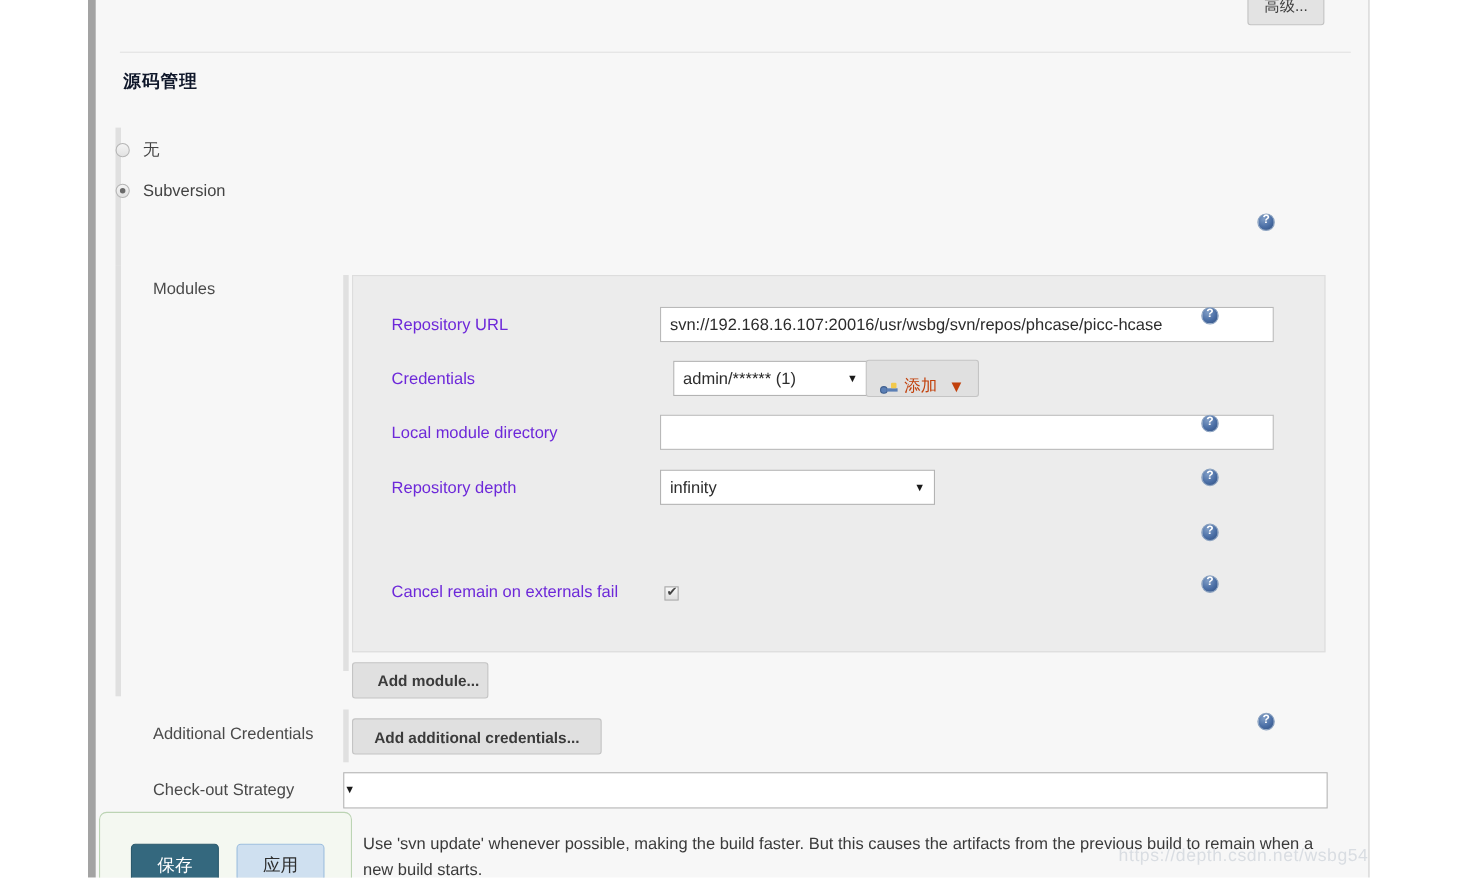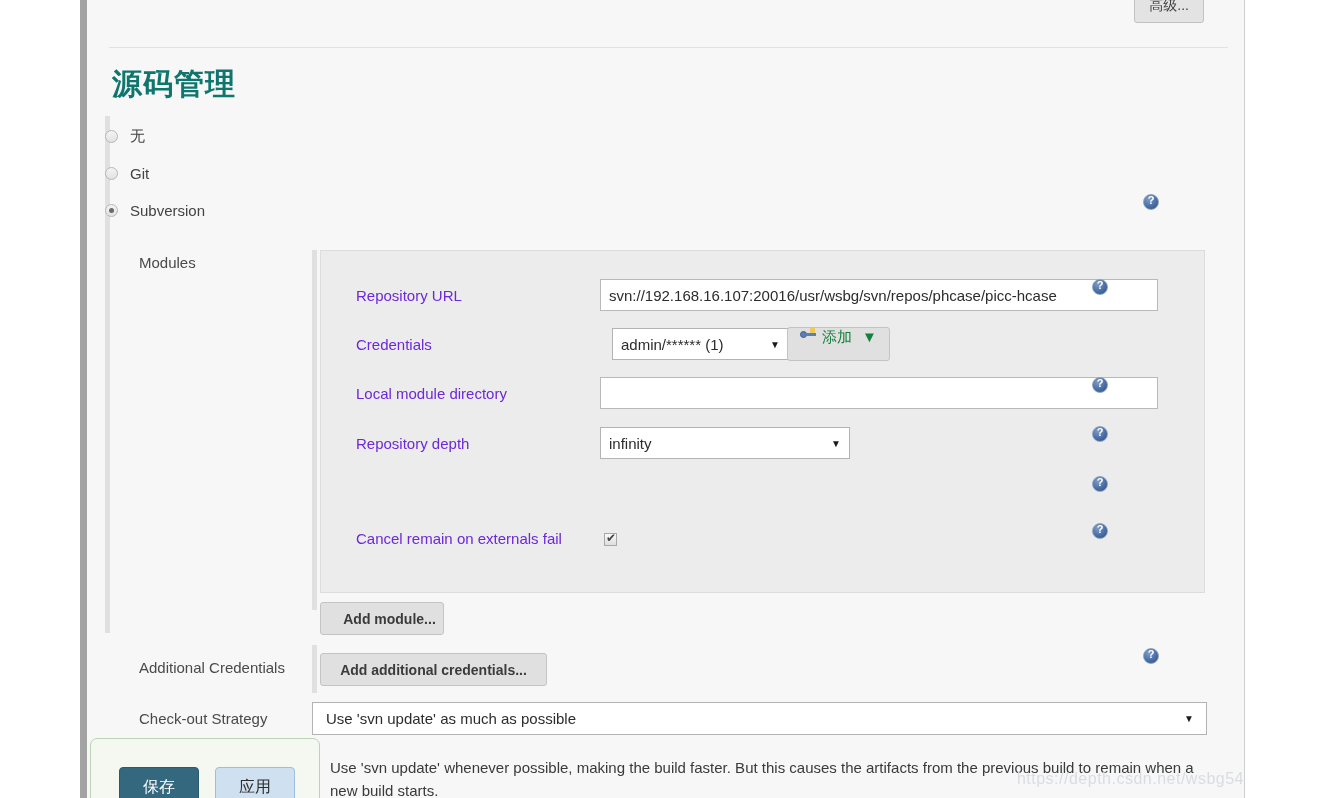--- a/index.html
+++ b/index.html
@@ -57,23 +57,23 @@
     top: 47px;
     width: 1119px;
     height: 1px;
     background: #e2e2e2;
   }
 
   .section-title {
     position: absolute;
     left: 25px;
     top: 64px;
-    font-size: 30px;
+    font-size: 16px;
     font-weight: bold;
-    color: #0f766e;
+    color: #0f172a;
     letter-spacing: 1px;
   }
 
   
   .scm-radios {
     position: absolute;
     left: 18px;
     top: 118px;
     width: 400px;
   }
@@ -249,24 +249,24 @@
     position: absolute;
     left: 693px;
     top: 325px;
     height: 34px;
     padding: 0 12px;
     box-sizing: border-box;
     background: #e0e0e0;
     border: 1px solid #c4c4c4;
     border-radius: 3px;
     font-size: 15px;
-    color: #15803d;
+    color: #c2410c;
     cursor: pointer;
     display: flex;
-    align-items: flex-start;
+    align-items: flex-end;
     gap: 6px;
   }
   .key-icon {
     width: 16px;
     height: 12px;
     position: relative;
     flex: none;
   }
   .key-icon .bow {
     position: absolute;
@@ -391,24 +391,20 @@
 
     <div class="gutter" style="left:18px; top:116px; height:125px;"></div>
     <div class="gutter" style="left:18px; top:241px; height:392px;"></div>
     <div class="gutter" style="left:225px; top:250px; height:360px;"></div>
     <div class="gutter" style="left:225px; top:645px; height:48px;"></div>
 
     <div class="scm-radios">
       <div class="radio-row">
         <span class="radio"></span>
         <span class="radio-label">无</span>
-      </div>
-      <div class="radio-row">
-        <span class="radio"></span>
-        <span class="radio-label">Git</span>
       </div>
       <div class="radio-row">
         <span class="radio checked"></span>
         <span class="radio-label">Subversion</span>
       </div>
     </div>
 
     <div class="help-icon" style="left:1056px; top:194px;"></div>
 
     <div class="modules-label">Modules</div>
@@ -464,21 +460,20 @@
     <div class="help-icon" style="left:1005px; top:523px;"></div>
 
     <button class="gray-btn" style="left:233px; top:602px; width:124px; height:33px;padding-left:21px;">Add module...</button>
 
     <div class="addl-cred-label">Additional Credentials</div>
     <button class="gray-btn" style="left:233px; top:653px; width:227px; height:33px;">Add additional credentials...</button>
     <div class="help-icon" style="left:1056px; top:648px;"></div>
 
     <div class="checkout-label">Check-out Strategy</div>
     <div class="select-box" style="left:225px; top:702px; width:895px; height:33px;">
-      <span class="sel-text" style="padding-left:13px;">Use 'svn update' as much as possible</span>
       <span class="caret" style="padding-right:12px;">▼</span>
     </div>
 
     <div id="save-bar">
       <button class="save-btn">保存</button>
       <button class="apply-btn">应用</button>
     </div>
 
     <div class="help-text">Use 'svn update' whenever possible, making the build faster. But this causes the artifacts from the previous build to remain when a new build starts.</div>
 

